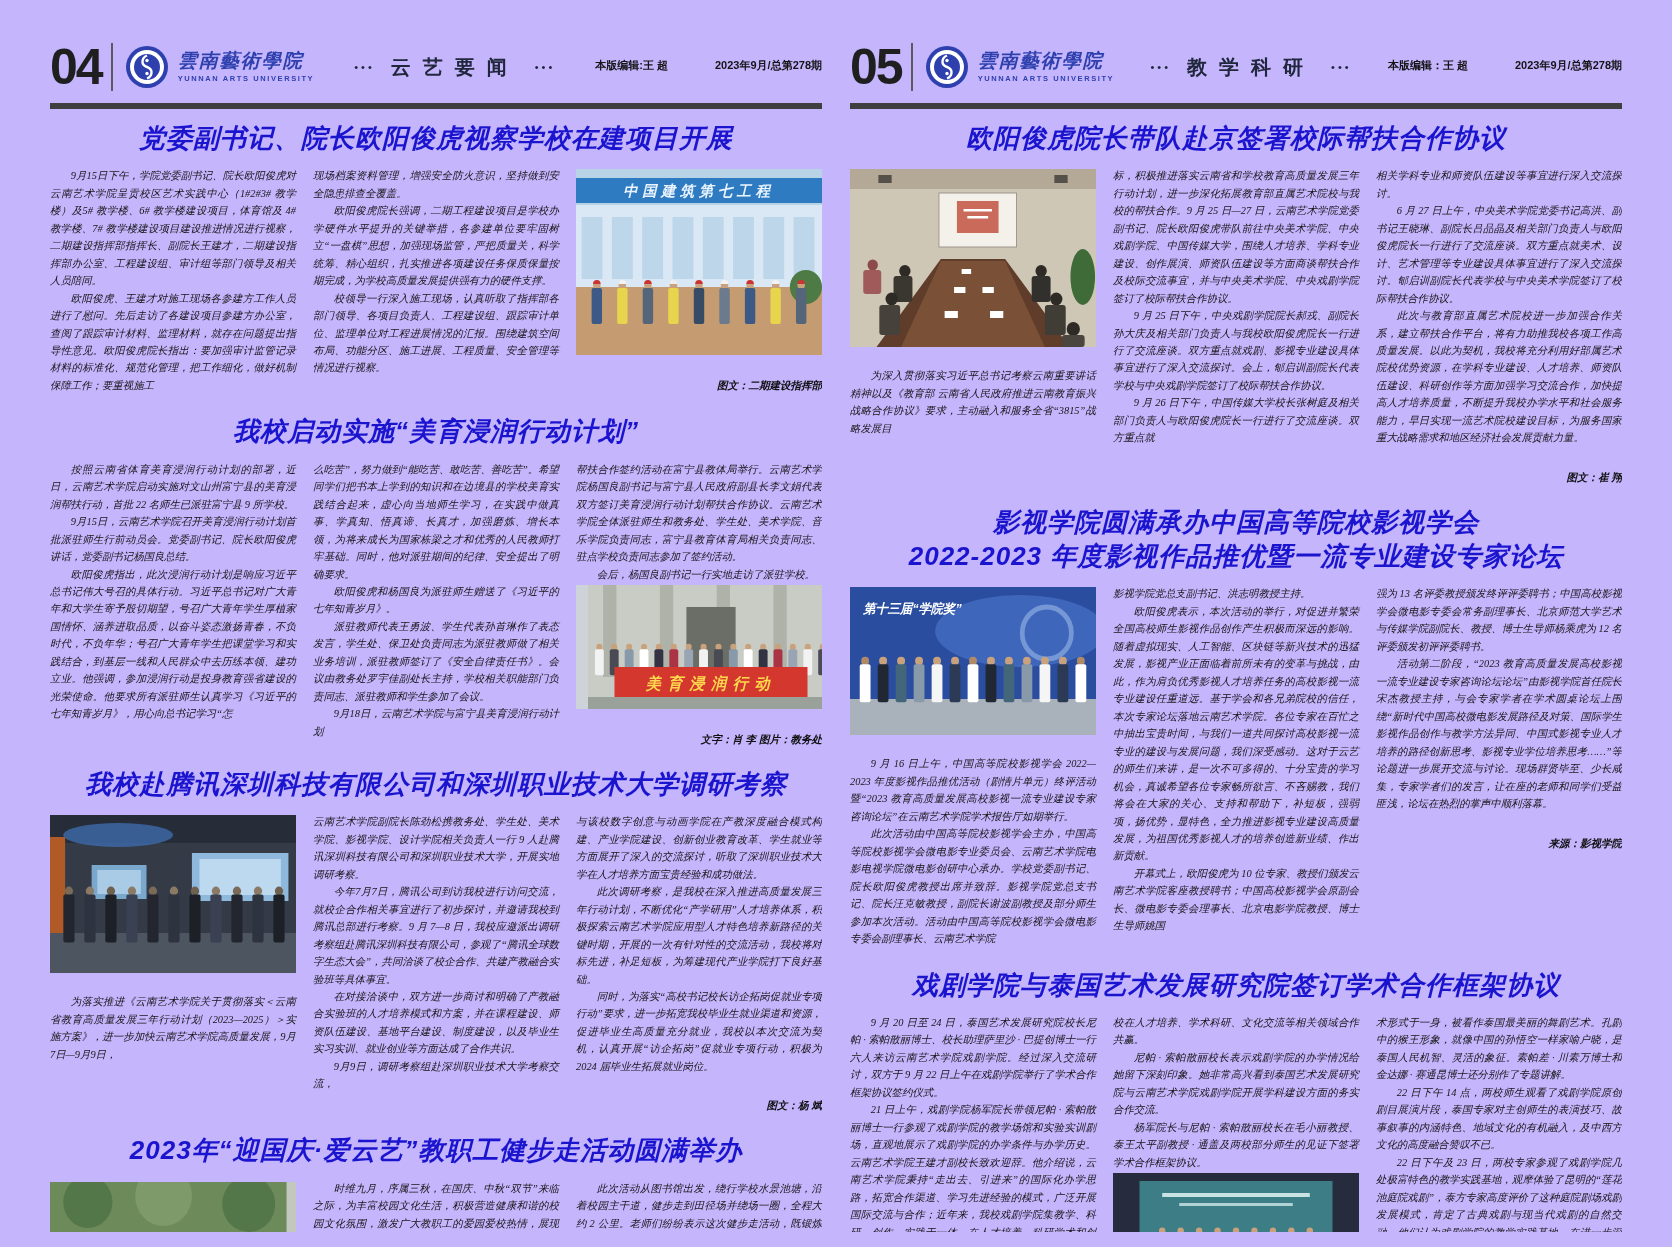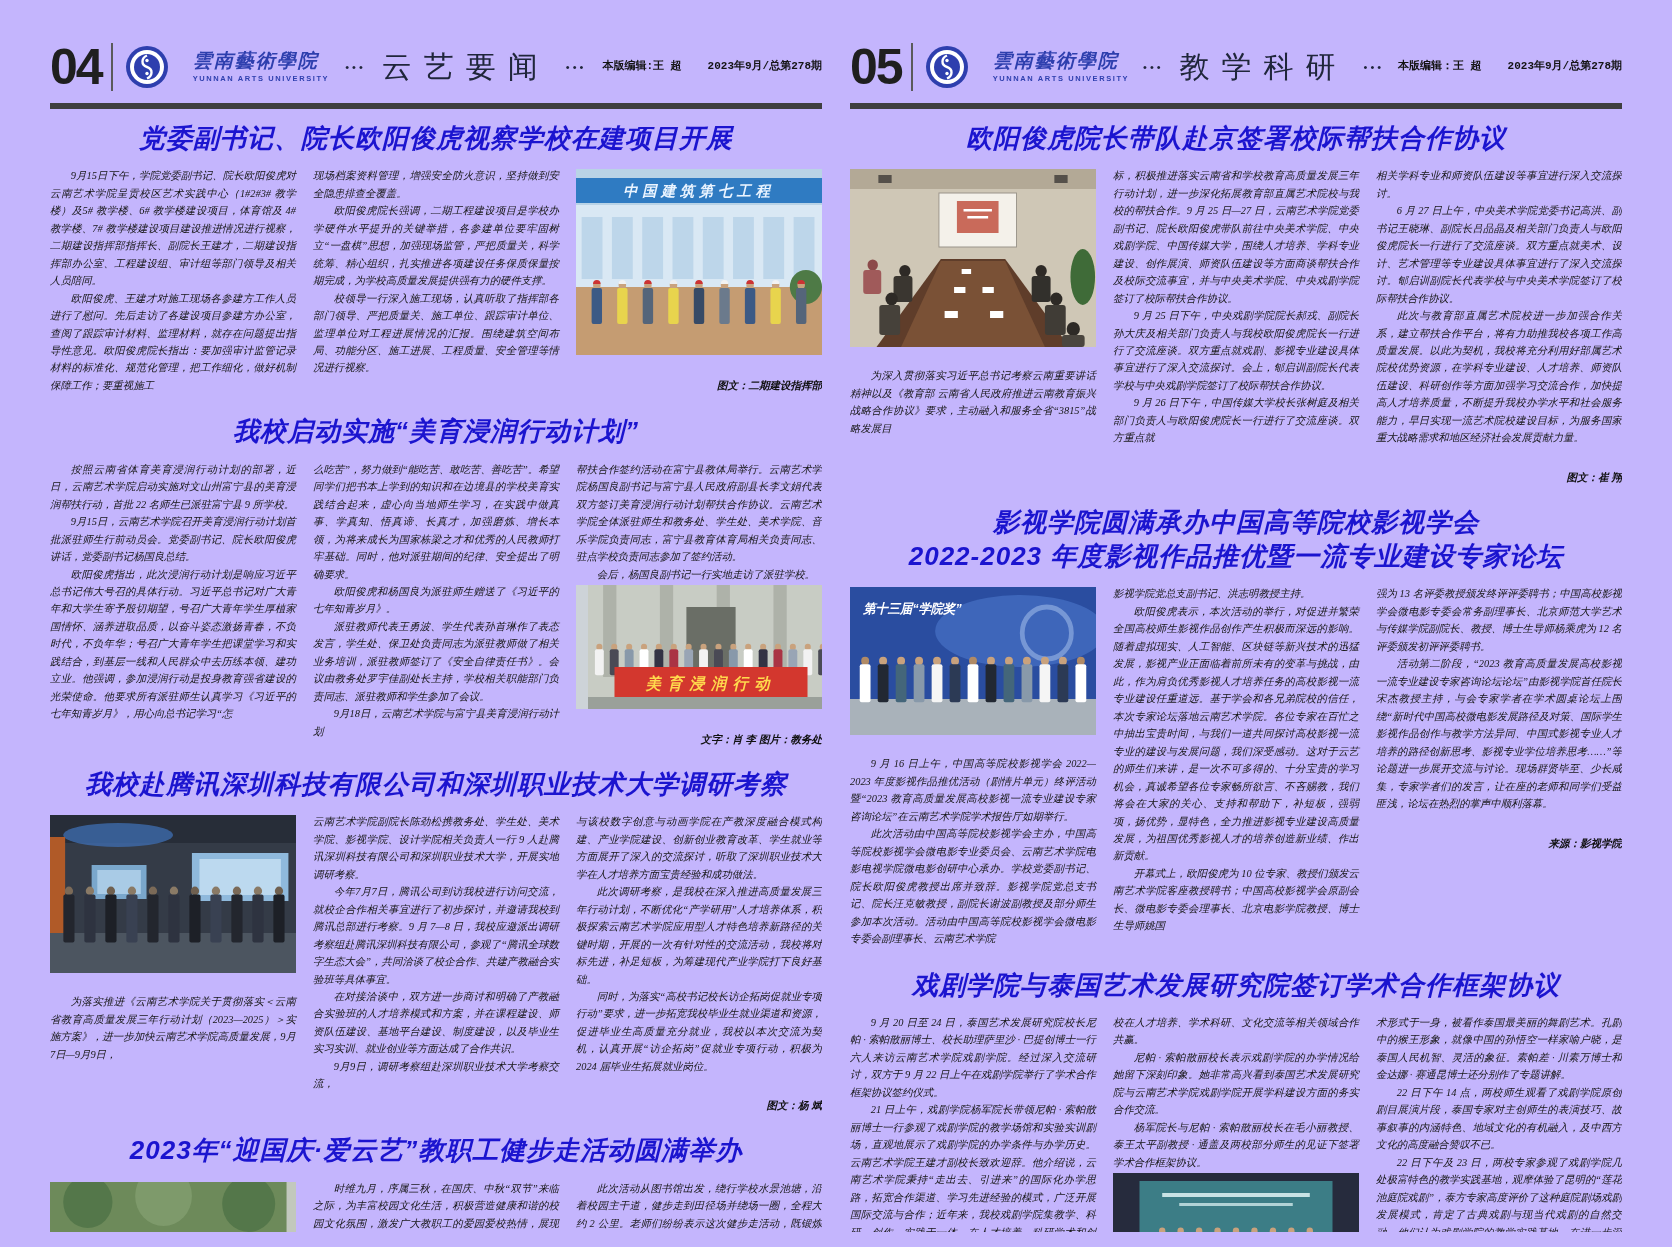--- a/index.html
+++ b/index.html
@@ -6,32 +6,32 @@
   .canvas{position:relative;width:1672px;height:1247px;background:#c4b5fd;overflow:hidden;
           font-family:"Liberation Serif",serif;}
   .page{position:absolute;top:36px;width:772px;height:1196px;overflow:hidden;}
   #page-0{left:50px;} #page-1{left:850px;}
 
   
   .page-header{display:flex;align-items:center;height:62px;}
   .page-num{font-family:"Liberation Sans",sans-serif;font-weight:bold;font-size:50px;
             line-height:1;color:#1f1f1f;letter-spacing:-2px;}
   .head-sep{width:2px;height:48px;background:#5a5a5a;margin:0 12px 0 9px;}
-  .brand{display:flex;align-items:center;gap:24px;}
+  .brand{display:flex;align-items:center;gap:9px;}
   .logo-mark{width:44px;height:44px;flex:0 0 auto;}
   .brand-cn{font-family:"Liberation Serif",serif;font-weight:bold;font-style:italic;
             font-size:19px;color:#2e3fae;letter-spacing:2px;line-height:1.1;}
   .brand-en{font-family:"Liberation Sans",sans-serif;font-weight:bold;font-size:7.5px;
             color:#2e3fae;letter-spacing:1.6px;margin-top:3px;}
   .section-name{flex:1;display:flex;align-items:center;justify-content:center;gap:16px;
                 color:#20263b;}
-  .section-label{font-family:"Liberation Sans",sans-serif;font-weight:normal;font-size:30px;
+  .section-label{font-family:"Liberation Sans",sans-serif;font-weight:bold;font-size:20px;
                  letter-spacing:12px;}
   .dots{font-size:11px;letter-spacing:3px;font-family:"Liberation Sans",sans-serif;}
-  .edition{display:flex;gap:26px;align-items:flex-start;font-family:Liberation Mono, monospace;
+  .edition{display:flex;gap:47px;align-items:flex-start;font-family:Liberation Sans, sans-serif;
            font-weight:bold;font-size:11px;color:#141414;white-space:nowrap;padding-bottom:4px;}
   .header-rule{height:6px;background:#3f3f3f;margin-top:5px;}
 
   
   .article{margin-top:6px;font-style:italic;}
   .headline{font-family:"Liberation Sans",sans-serif;font-weight:800;color:#1b14cf;
             text-align:center;font-size:26px;line-height:1.32;letter-spacing:1px;
             margin:20px 0 12px;white-space:pre-line;}
   .article:first-child .headline{margin-top:12px;}
   .cols{display:flex;gap:17px;}
@@ -82,21 +82,21 @@
         <article class="article">
           <h2 class="headline">党委副书记、院长欧阳俊虎视察学校在建项目开展</h2>
           <div class="cols">
             <div class="col">
               <p class="bp">9月15日下午，学院党委副书记、院长欧阳俊虎对云南艺术学院呈贡校区艺术实践中心（1#2#3# 教学楼）及5# 教学楼、6# 教学楼建设项目，体育馆及 4# 教学楼、7# 教学楼建设项目建设推进情况进行视察，二期建设指挥部指挥长、副院长王建才，二期建设指挥部办公室、工程建设组、审计组等部门领导及相关人员陪同。</p>
               <p class="bp">欧阳俊虎、王建才对施工现场各参建方工作人员进行了慰问。先后走访了各建设项目参建方办公室，查阅了跟踪审计材料、监理材料，就存在问题提出指导性意见。欧阳俊虎院长指出：要加强审计监管记录材料的标准化、规范化管理，把工作细化，做好机制保障工作；要重视施工</p>
             </div>
             <div class="col">
               <p class="bp cont">现场档案资料管理，增强安全防火意识，坚持做到安全隐患排查全覆盖。</p>
               <p class="bp">欧阳俊虎院长强调，二期工程建设项目是学校办学硬件水平提升的关键举措，各参建单位要牢固树立“一盘棋”思想，加强现场监管，严把质量关，科学统筹、精心组织，扎实推进各项建设任务保质保量按期完成，为学校高质量发展提供强有力的硬件支撑。</p>
-              <p class="bp">校领导一行深入施工现场，认真听取了指挥部各部门领导、严把质量关、施工单位、跟踪审计单位、监理单位对工程进展情况的汇报。围绕建筑空间布局、功能分区、施工进展、工程质量、安全管理等情况进行视察。</p>
+              <p class="bp">校领导一行深入施工现场，认真听取了指挥部各部门领导、各项目负责人、工程建设组、跟踪审计单位、监理单位对工程进展情况的汇报。围绕建筑空间布局、功能分区、施工进展、工程质量、安全管理等情况进行视察。</p>
             </div>
             <div class="col">
               <div class="photo" style="height: 186px;">
                 <svg viewBox="0 0 260 186" preserveAspectRatio="none">
                   <rect width="260" height="120" fill="#b9d3e6"></rect>
                   <rect y="36" width="260" height="84" fill="#d9e8f4"></rect>
                   <rect x="6" y="48" width="22" height="62" fill="#b7d2e8" opacity="0.85"></rect>
                   <rect x="38" y="48" width="22" height="62" fill="#b7d2e8" opacity="0.85"></rect>
                   <rect x="70" y="48" width="22" height="62" fill="#b7d2e8" opacity="0.85"></rect>
                   <rect x="102" y="48" width="22" height="62" fill="#b7d2e8" opacity="0.85"></rect>

